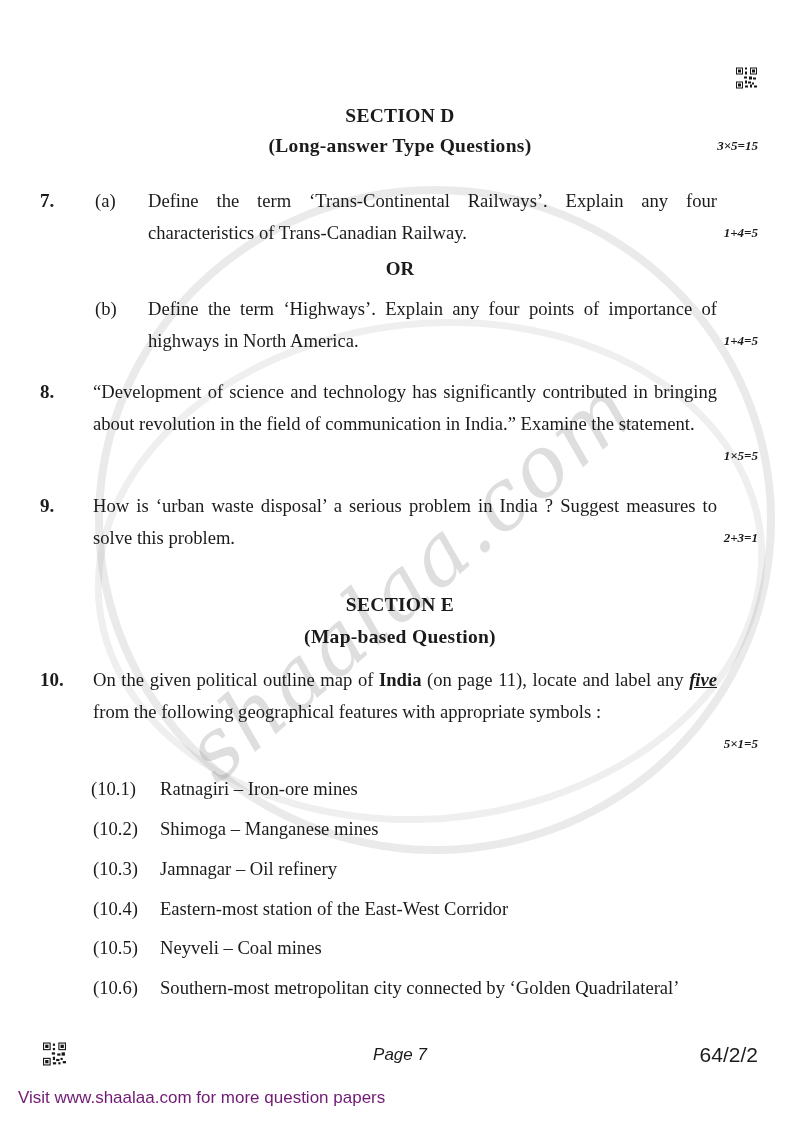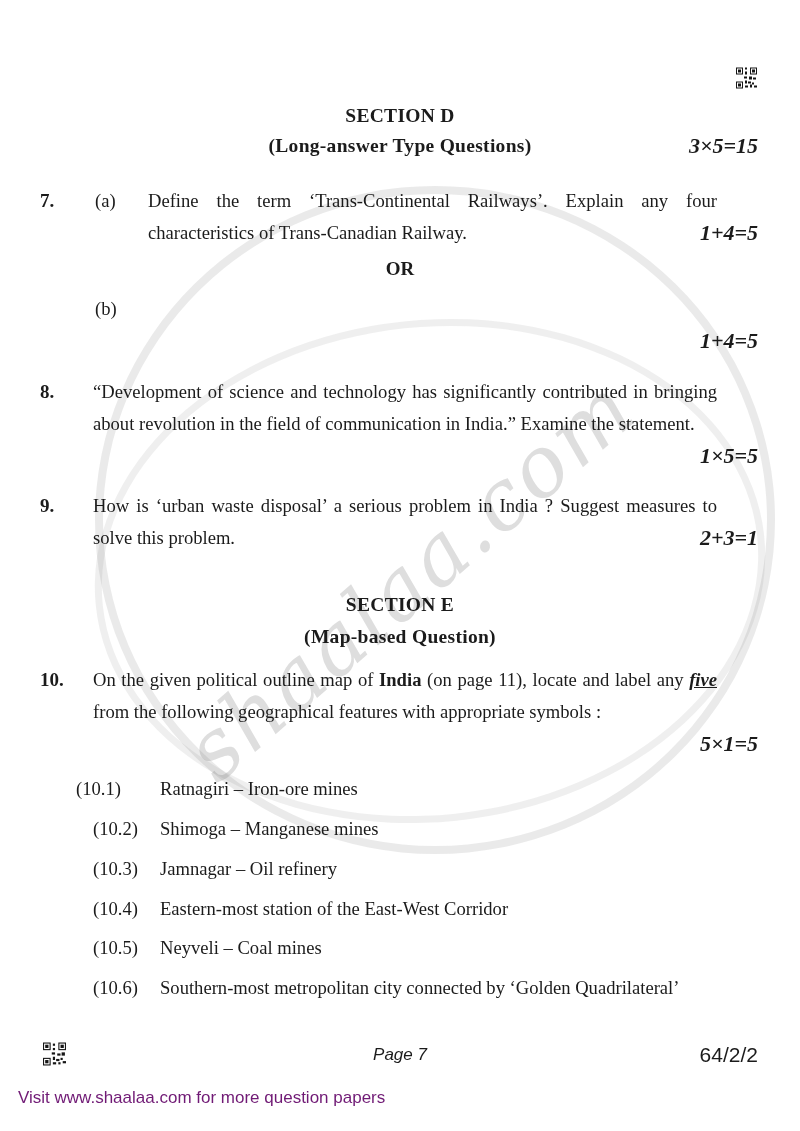--- a/index.html
+++ b/index.html
@@ -5,21 +5,21 @@
   html,body{margin:0;padding:0;background:#ffffff;}
   .page{position:relative;width:800px;height:1131px;background:#ffffff;overflow:hidden;
         font-family:"Liberation Serif","DejaVu Serif",serif;color:#1b1b1b;}
   .abs{position:absolute;}
   .center{left:0;width:800px;text-align:center;}
   .sec-title{font-weight:bold;font-size:19.5px;line-height:24px;letter-spacing:0.3px;}
   .bt{font-size:18.6px;line-height:32px;}
   .just{text-align:justify;}
   .qnum{font-weight:bold;font-size:19px;line-height:32px;}
   .plabel{font-size:18.6px;line-height:32px;}
-  .marks{right:40px;font-weight:bold;font-style:italic;font-size:22px;line-height:32px;text-align:right;}
+  .marks{right:40px;font-weight:bold;font-style:italic;font-size:13px;line-height:32px;text-align:right;}
   .bold{font-weight:bold;}
   .bolditalic{font-weight:bold;font-style:italic;text-decoration:underline;}
   .or{font-weight:bold;font-size:19px;line-height:32px;}
   .fsans{font-family:"Liberation Sans","DejaVu Sans",sans-serif;}
   .pagenum{font-style:italic;font-size:17px;line-height:20px;}
   .papercode{font-size:21px;line-height:20px;}
   .visit{font-size:17px;line-height:26px;color:#701a75;}
   
   .wm{position:absolute;left:0;top:0;width:800px;height:1131px;pointer-events:none;z-index:0;}
   .wm-c1{position:absolute;left:95px;top:186px;width:664px;height:652px;
@@ -79,38 +79,39 @@
     <div class="abs marks" style="top:130px">3×5=15</div>
 
     <div class="abs qnum" style="left:40px;top:185px">7.</div>
     <div class="abs plabel" style="left:95px;top:185px">(a)</div>
     <div class="abs bt just" style="left:148px;top:185px;width:569px">Define the term ‘Trans-Continental Railways’. Explain any four characteristics of Trans-Canadian Railway.</div>
     <div class="abs marks" style="top:217px">1+4=5</div>
 
     <div class="abs center or" style="top:253px">OR</div>
 
     <div class="abs plabel" style="left:95px;top:293px">(b)</div>
+    <div class="abs bt just" style="left:148px;top:293px;width:569px">Define the term ‘Highways’. Explain any four points of importance of highways in North America.</div>
     <div class="abs marks" style="top:325px">1+4=5</div>
 
     <div class="abs qnum" style="left:40px;top:376px">8.</div>
     <div class="abs bt just" style="left:93px;top:376px;width:624px">“Development of science and technology has significantly contributed in bringing about revolution in the field of communication in India.” Examine the statement.</div>
     <div class="abs marks" style="top:440px">1×5=5</div>
 
     <div class="abs qnum" style="left:40px;top:490px">9.</div>
     <div class="abs bt just" style="left:93px;top:490px;width:624px">How is ‘urban waste disposal’ a serious problem in India ? Suggest measures to solve this problem.</div>
     <div class="abs marks" style="top:522px">2+3=1</div>
 
     <div class="abs center sec-title" style="top:593px">SECTION E</div>
     <div class="abs center sec-title" style="top:625px">(Map-based Question)</div>
 
     <div class="abs qnum" style="left:40px;top:664px">10.</div>
     <div class="abs bt just" style="left:93px;top:664px;width:624px"><span>On the given political outline map of </span><span class="bold">India</span><span> (on page 11), locate and label any </span><span class="bolditalic">five</span><span> from the following geographical features with appropriate symbols :</span></div>
     <div class="abs marks" style="top:728px">5×1=5</div>
 
-    <div class="abs plabel" style="left:76px;top:773px">(10.1)</div>
+    <div class="abs plabel" style="left:91px;top:773px">(10.1)</div>
     <div class="abs bt" style="left:160px;top:773px">Ratnagiri – Iron-ore mines</div>
 
     <div class="abs plabel" style="left:93px;top:813px">(10.2)</div>
     <div class="abs bt" style="left:160px;top:813px">Shimoga – Manganese mines</div>
 
     <div class="abs plabel" style="left:93px;top:853px">(10.3)</div>
     <div class="abs bt" style="left:160px;top:853px">Jamnagar – Oil refinery</div>
 
     <div class="abs plabel" style="left:93px;top:893px">(10.4)</div>
     <div class="abs bt" style="left:160px;top:893px">Eastern-most station of the East-West Corridor</div>

